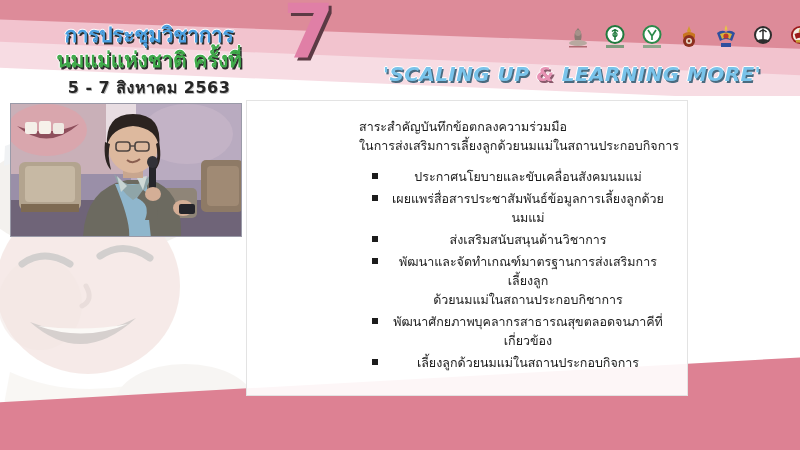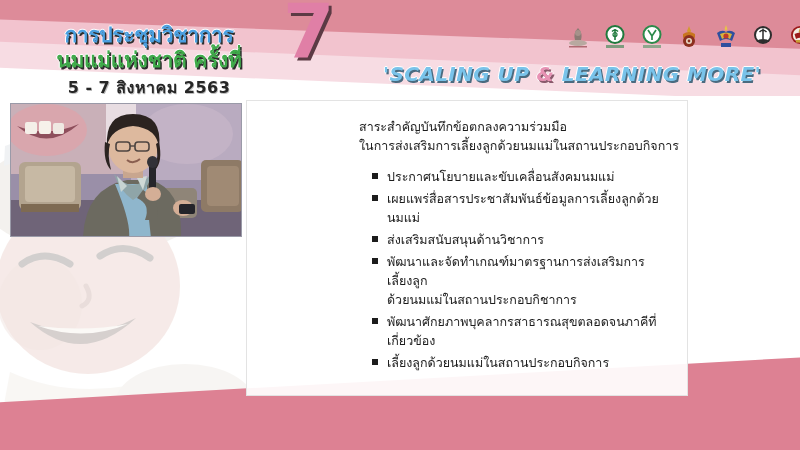--- a/index.html
+++ b/index.html
@@ -231,20 +231,21 @@
     margin-left: 102px;
     list-style: none;
   }
   .bullets li {
     position: relative;
     font-size: 12.5px;
     line-height: 19px;
     color: #1c1c1c;
     padding-left: 16px;
     margin-bottom: 3px;
+    text-align: center;
   }
   .bullets li::before {
     content: "";
     position: absolute;
     left: 1px; top: 6px;
     width: 6px; height: 6px;
     background: #1c1c1c;
   }
   .bullets li .cont {
     display: block;

